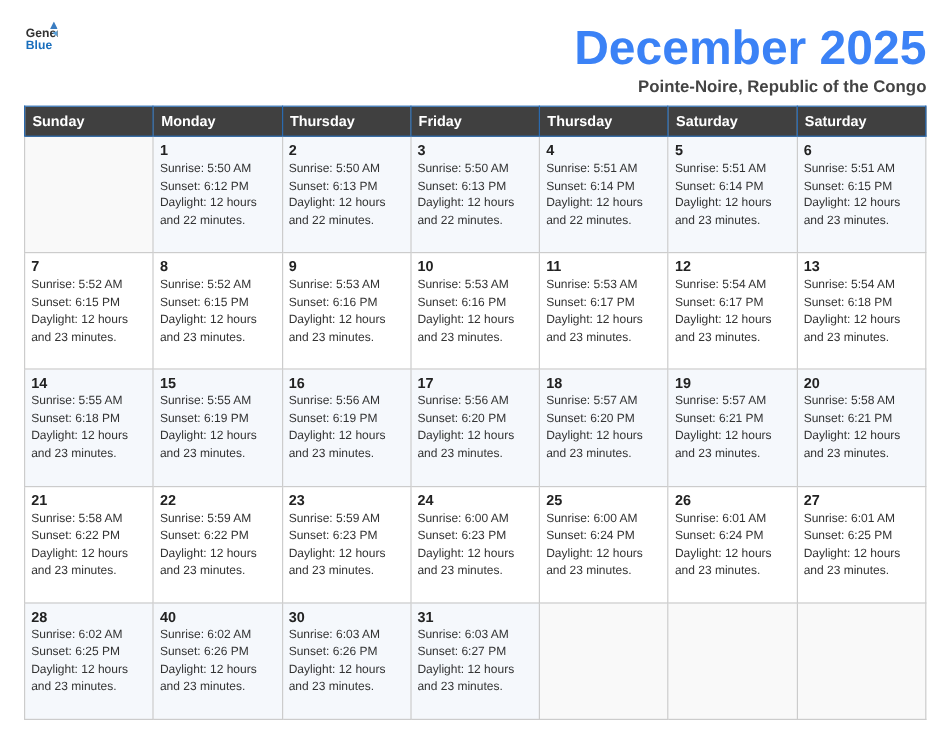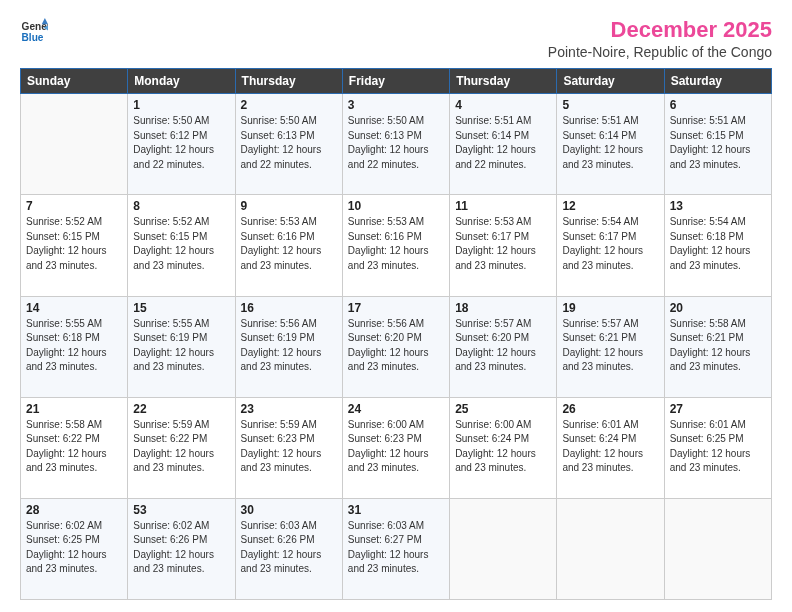--- a/index.html
+++ b/index.html
@@ -29,29 +29,30 @@
       gap: 4px;
     }
     .logo-icon {
       width: 28px;
       height: 28px;
     }
     .title-block {
       text-align: right;
     }
     .month-year {
-      font-size: 22px;
-      font-weight: bold;
-      color: #ec4899;
+      font-size: 40px;
+      font-weight: bold;
+      color: #3b82f6;
       line-height: 1.1;
     }
     .location {
       font-size: 14px;
       color: #444;
       margin-top: 2px;
+      font-weight: bold;
     }
     .calendar {
       width: 100%;
       border-collapse: collapse;
       flex: 1;
       font-size: 10.5px;
     }
     .calendar thead th {
       background: #404040;
       color: #fff;
@@ -239,21 +240,21 @@
             <span class="day-num">27</span>
             <div class="day-info">Sunrise: 6:01 AM<br>Sunset: 6:25 PM<br>Daylight: 12 hours<br>and 23 minutes.</div>
           </td>
         </tr>
         <tr>
           <td>
             <span class="day-num">28</span>
             <div class="day-info">Sunrise: 6:02 AM<br>Sunset: 6:25 PM<br>Daylight: 12 hours<br>and 23 minutes.</div>
           </td>
           <td>
-            <span class="day-num">53</span>
+            <span class="day-num">40</span>
             <div class="day-info">Sunrise: 6:02 AM<br>Sunset: 6:26 PM<br>Daylight: 12 hours<br>and 23 minutes.</div>
           </td>
           <td>
             <span class="day-num">30</span>
             <div class="day-info">Sunrise: 6:03 AM<br>Sunset: 6:26 PM<br>Daylight: 12 hours<br>and 23 minutes.</div>
           </td>
           <td>
             <span class="day-num">31</span>
             <div class="day-info">Sunrise: 6:03 AM<br>Sunset: 6:27 PM<br>Daylight: 12 hours<br>and 23 minutes.</div>
           </td>

